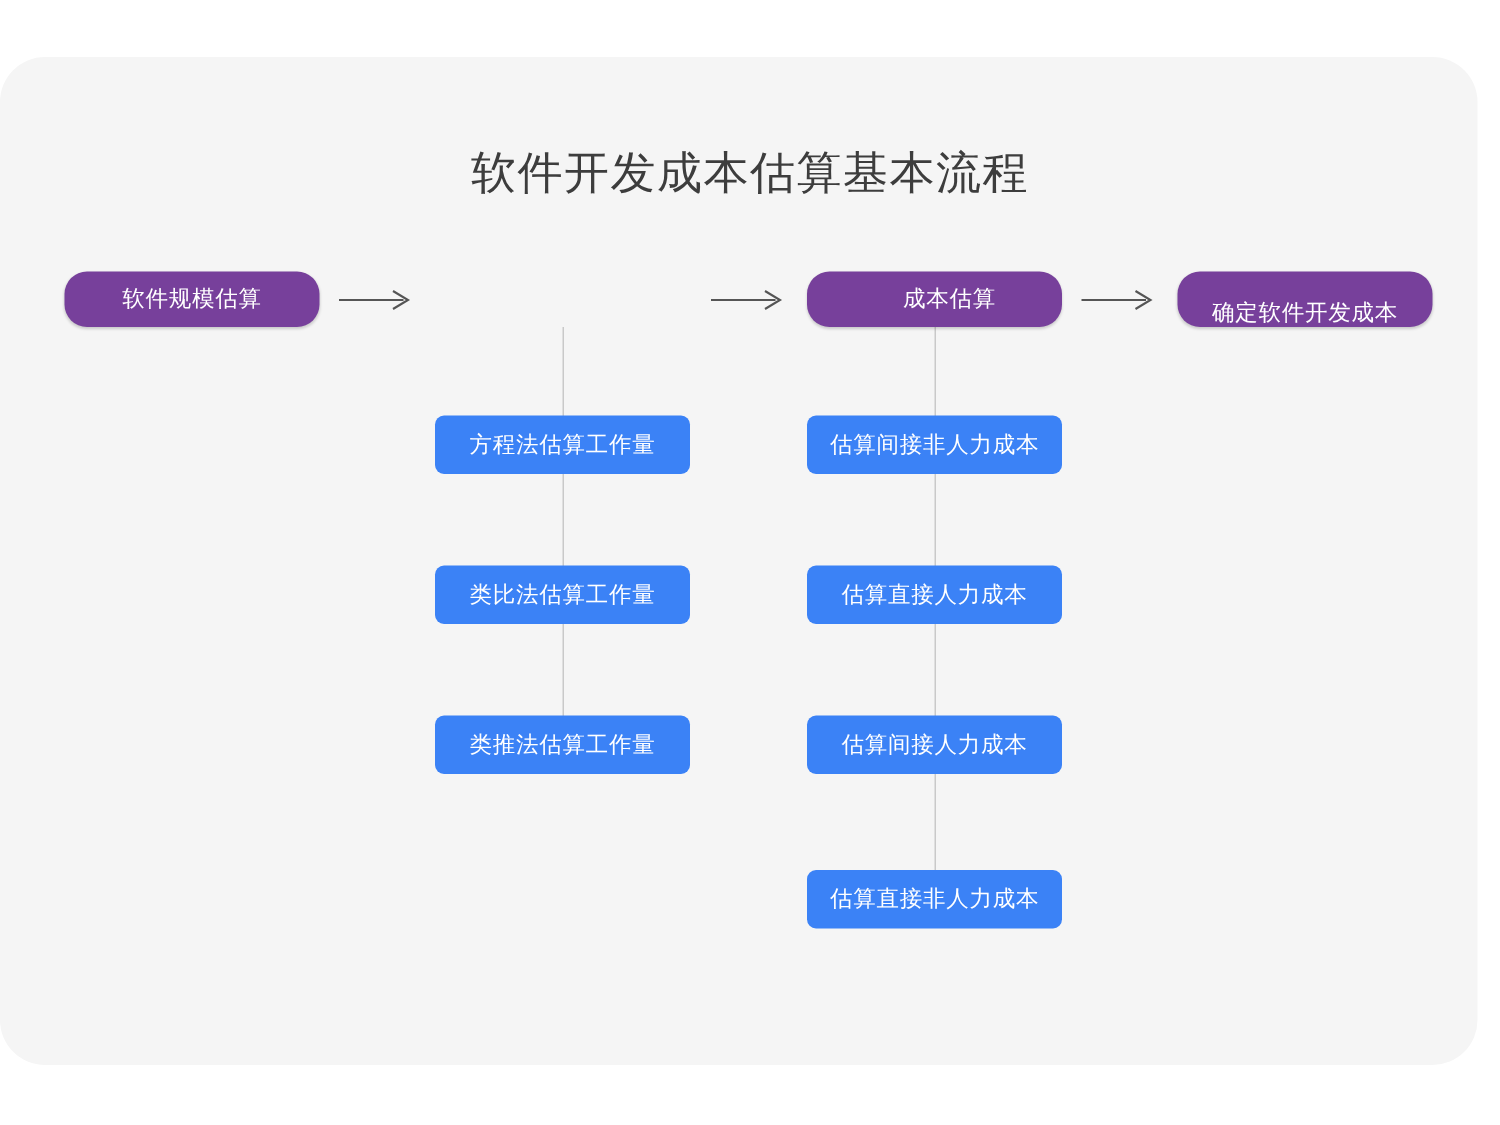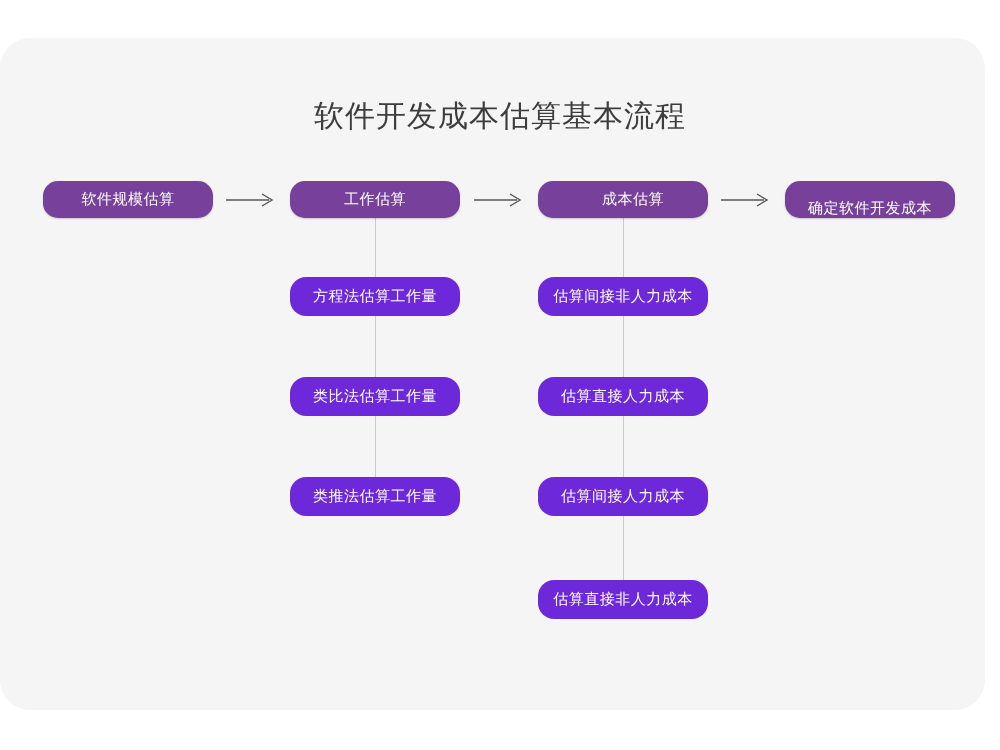--- a/index.html
+++ b/index.html
@@ -74,24 +74,23 @@
     z-index: 2;
   }
   .node.primary {
     background: #77409b;
     font-size: 15px;
     letter-spacing: 0.5px;
     box-shadow: 0 1px 2px rgba(0,0,0,0.18);
     border-radius: 15px;
   }
   .node.secondary {
-    background: #6d28d9;
+    background: #3b82f6;
     font-size: 15px;
     letter-spacing: 0.5px;
-    border-radius: 16px;
   }
 
   
   .arrow {
     position: absolute;
     height: 24px;
     z-index: 2;
     display: flex;
     align-items: center;
     justify-content: center;
@@ -109,23 +108,20 @@
 
     <div id="title">软件开发成本估算基本流程</div>
 
     <div class="connector" style="left:375px; top:218px; height:290px;"></div>
     <div class="connector" style="left:623px; top:218px; height:390px;"></div>
 
     <div class="node primary" style="left:43px; top:181px; width:170px; height:37px;">
       <span>软件规模估算</span>
     </div>
 
-    <div class="node primary" style="left:290px; top:181px; width:170px; height:37px;">
-      <span>工作估算</span>
-    </div>
 
     <div class="node primary" style="left:538px; top:181px; width:170px; height:37px;padding-left:20px;">
       <span>成本估算</span>
     </div>
 
     <div class="node primary" style="left:785px; top:181px; width:170px; height:37px;align-items:flex-end;">
       <span>确定软件开发成本</span>
     </div>
 
     <div class="arrow" style="left:222px; top:188px; width:58px;">

